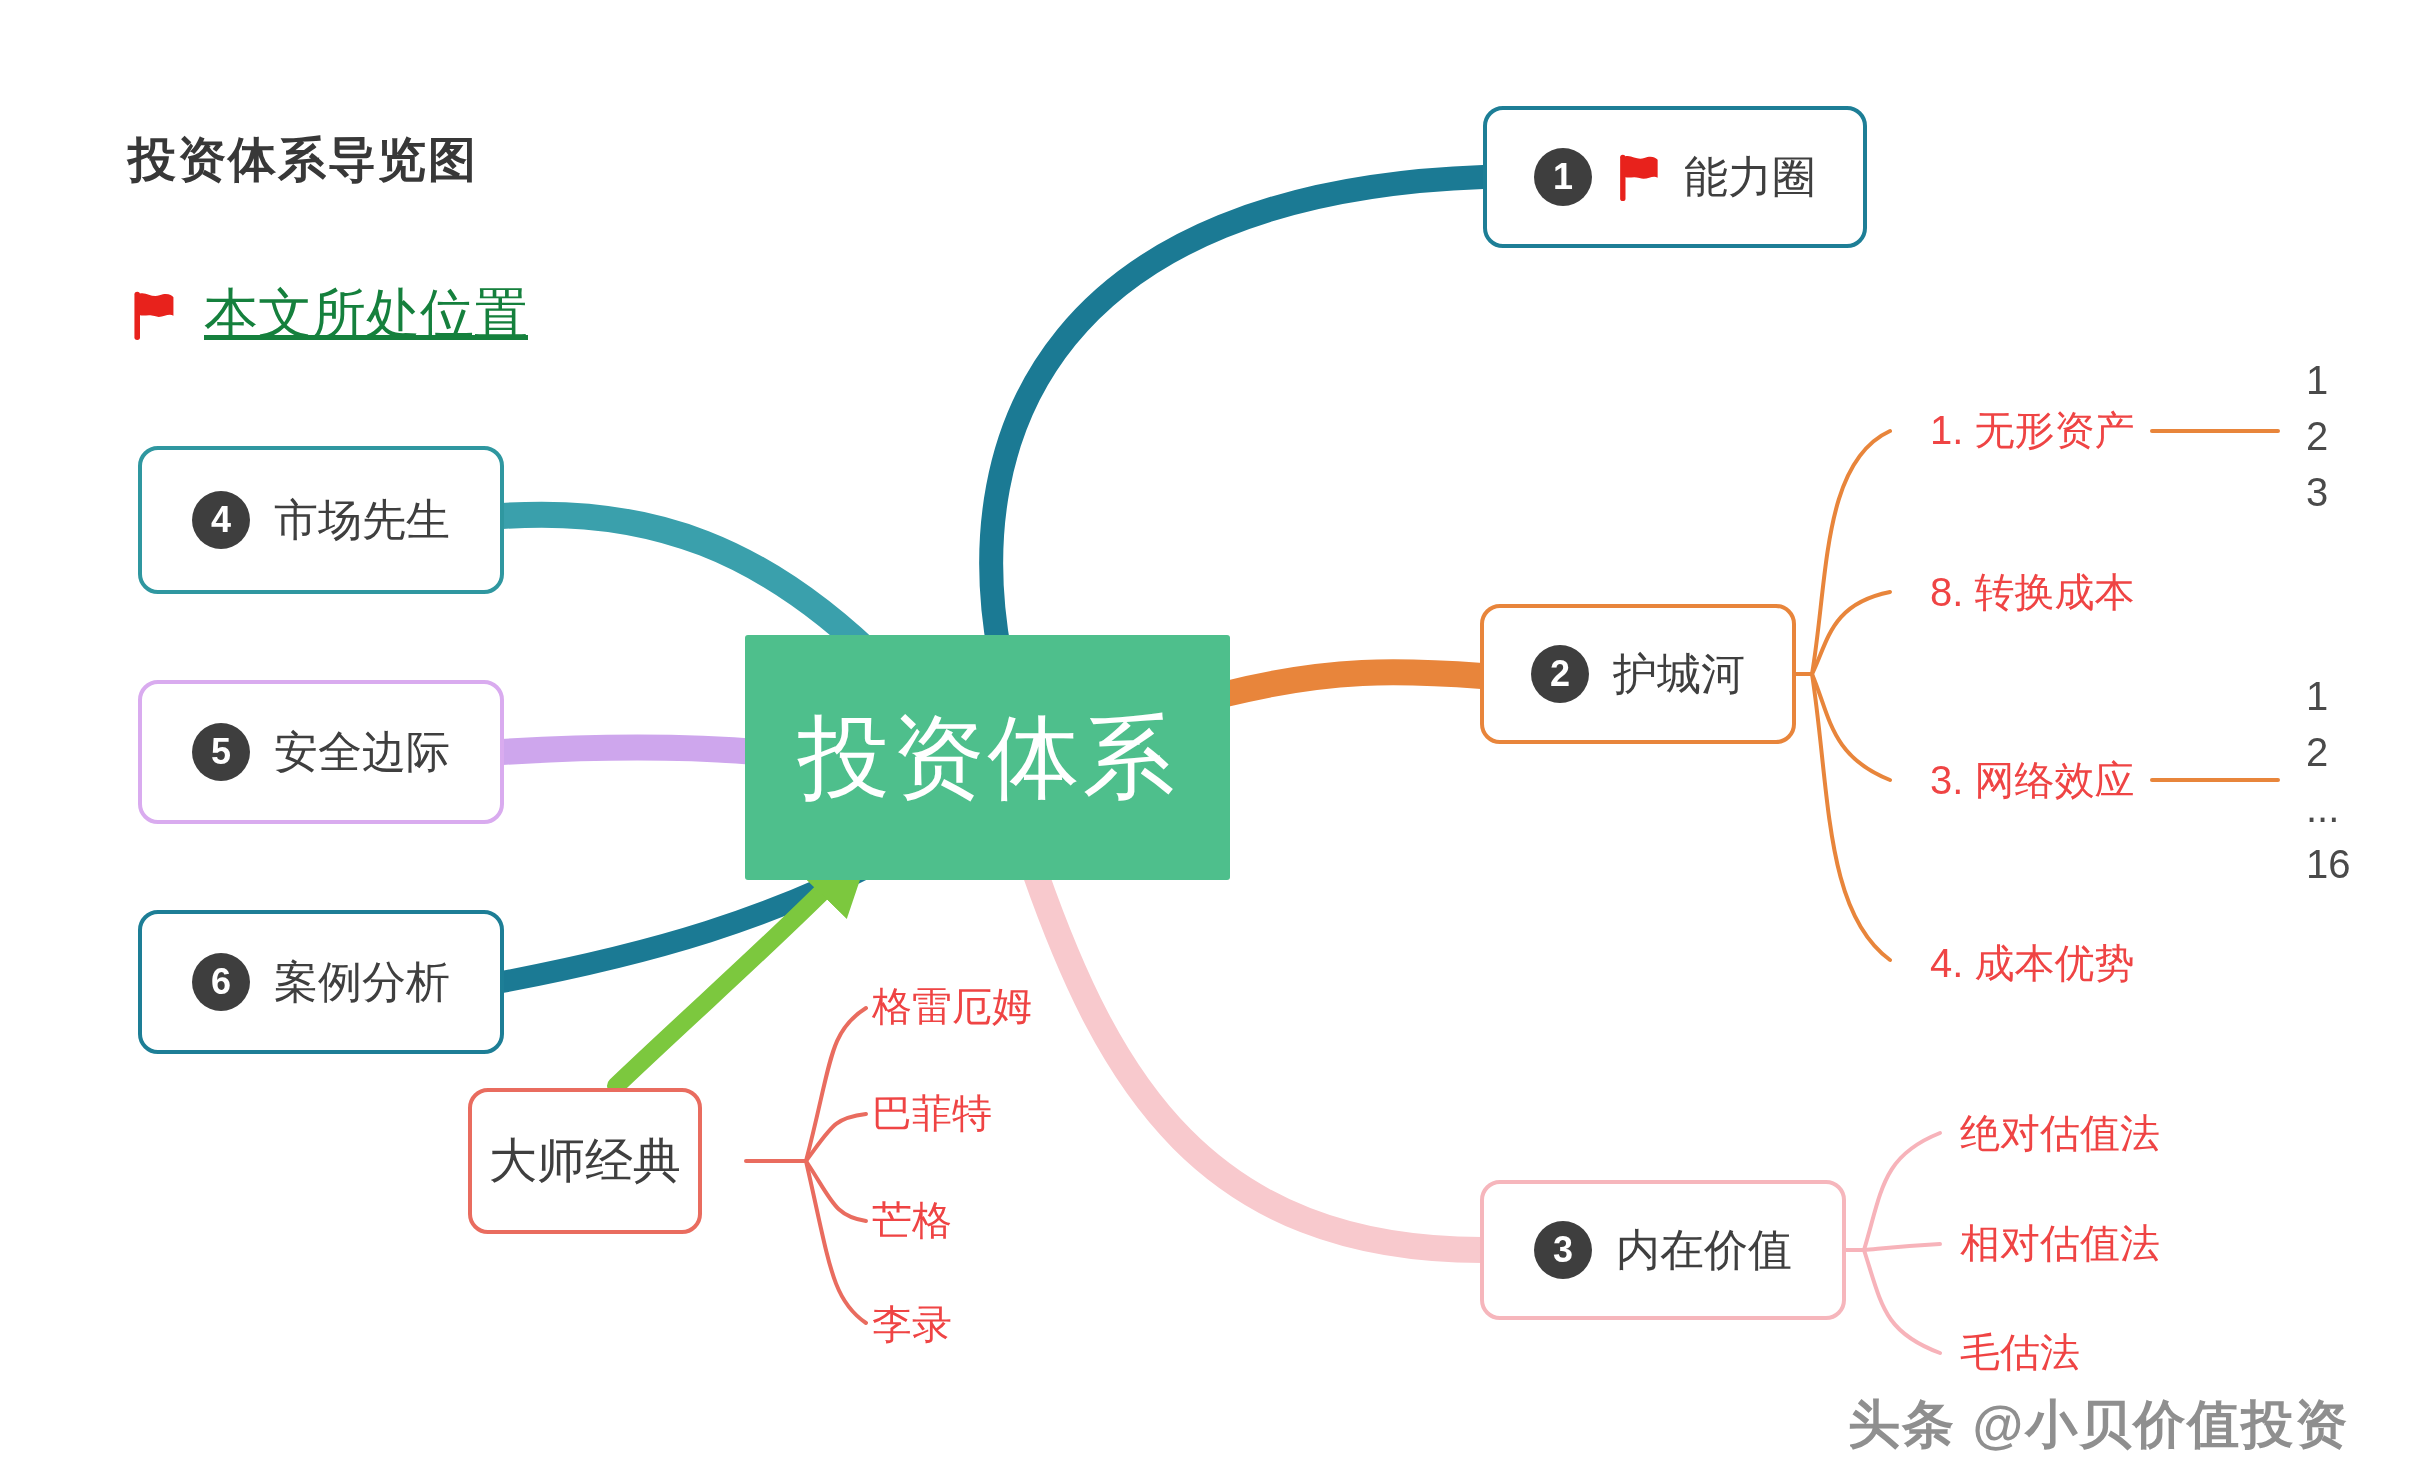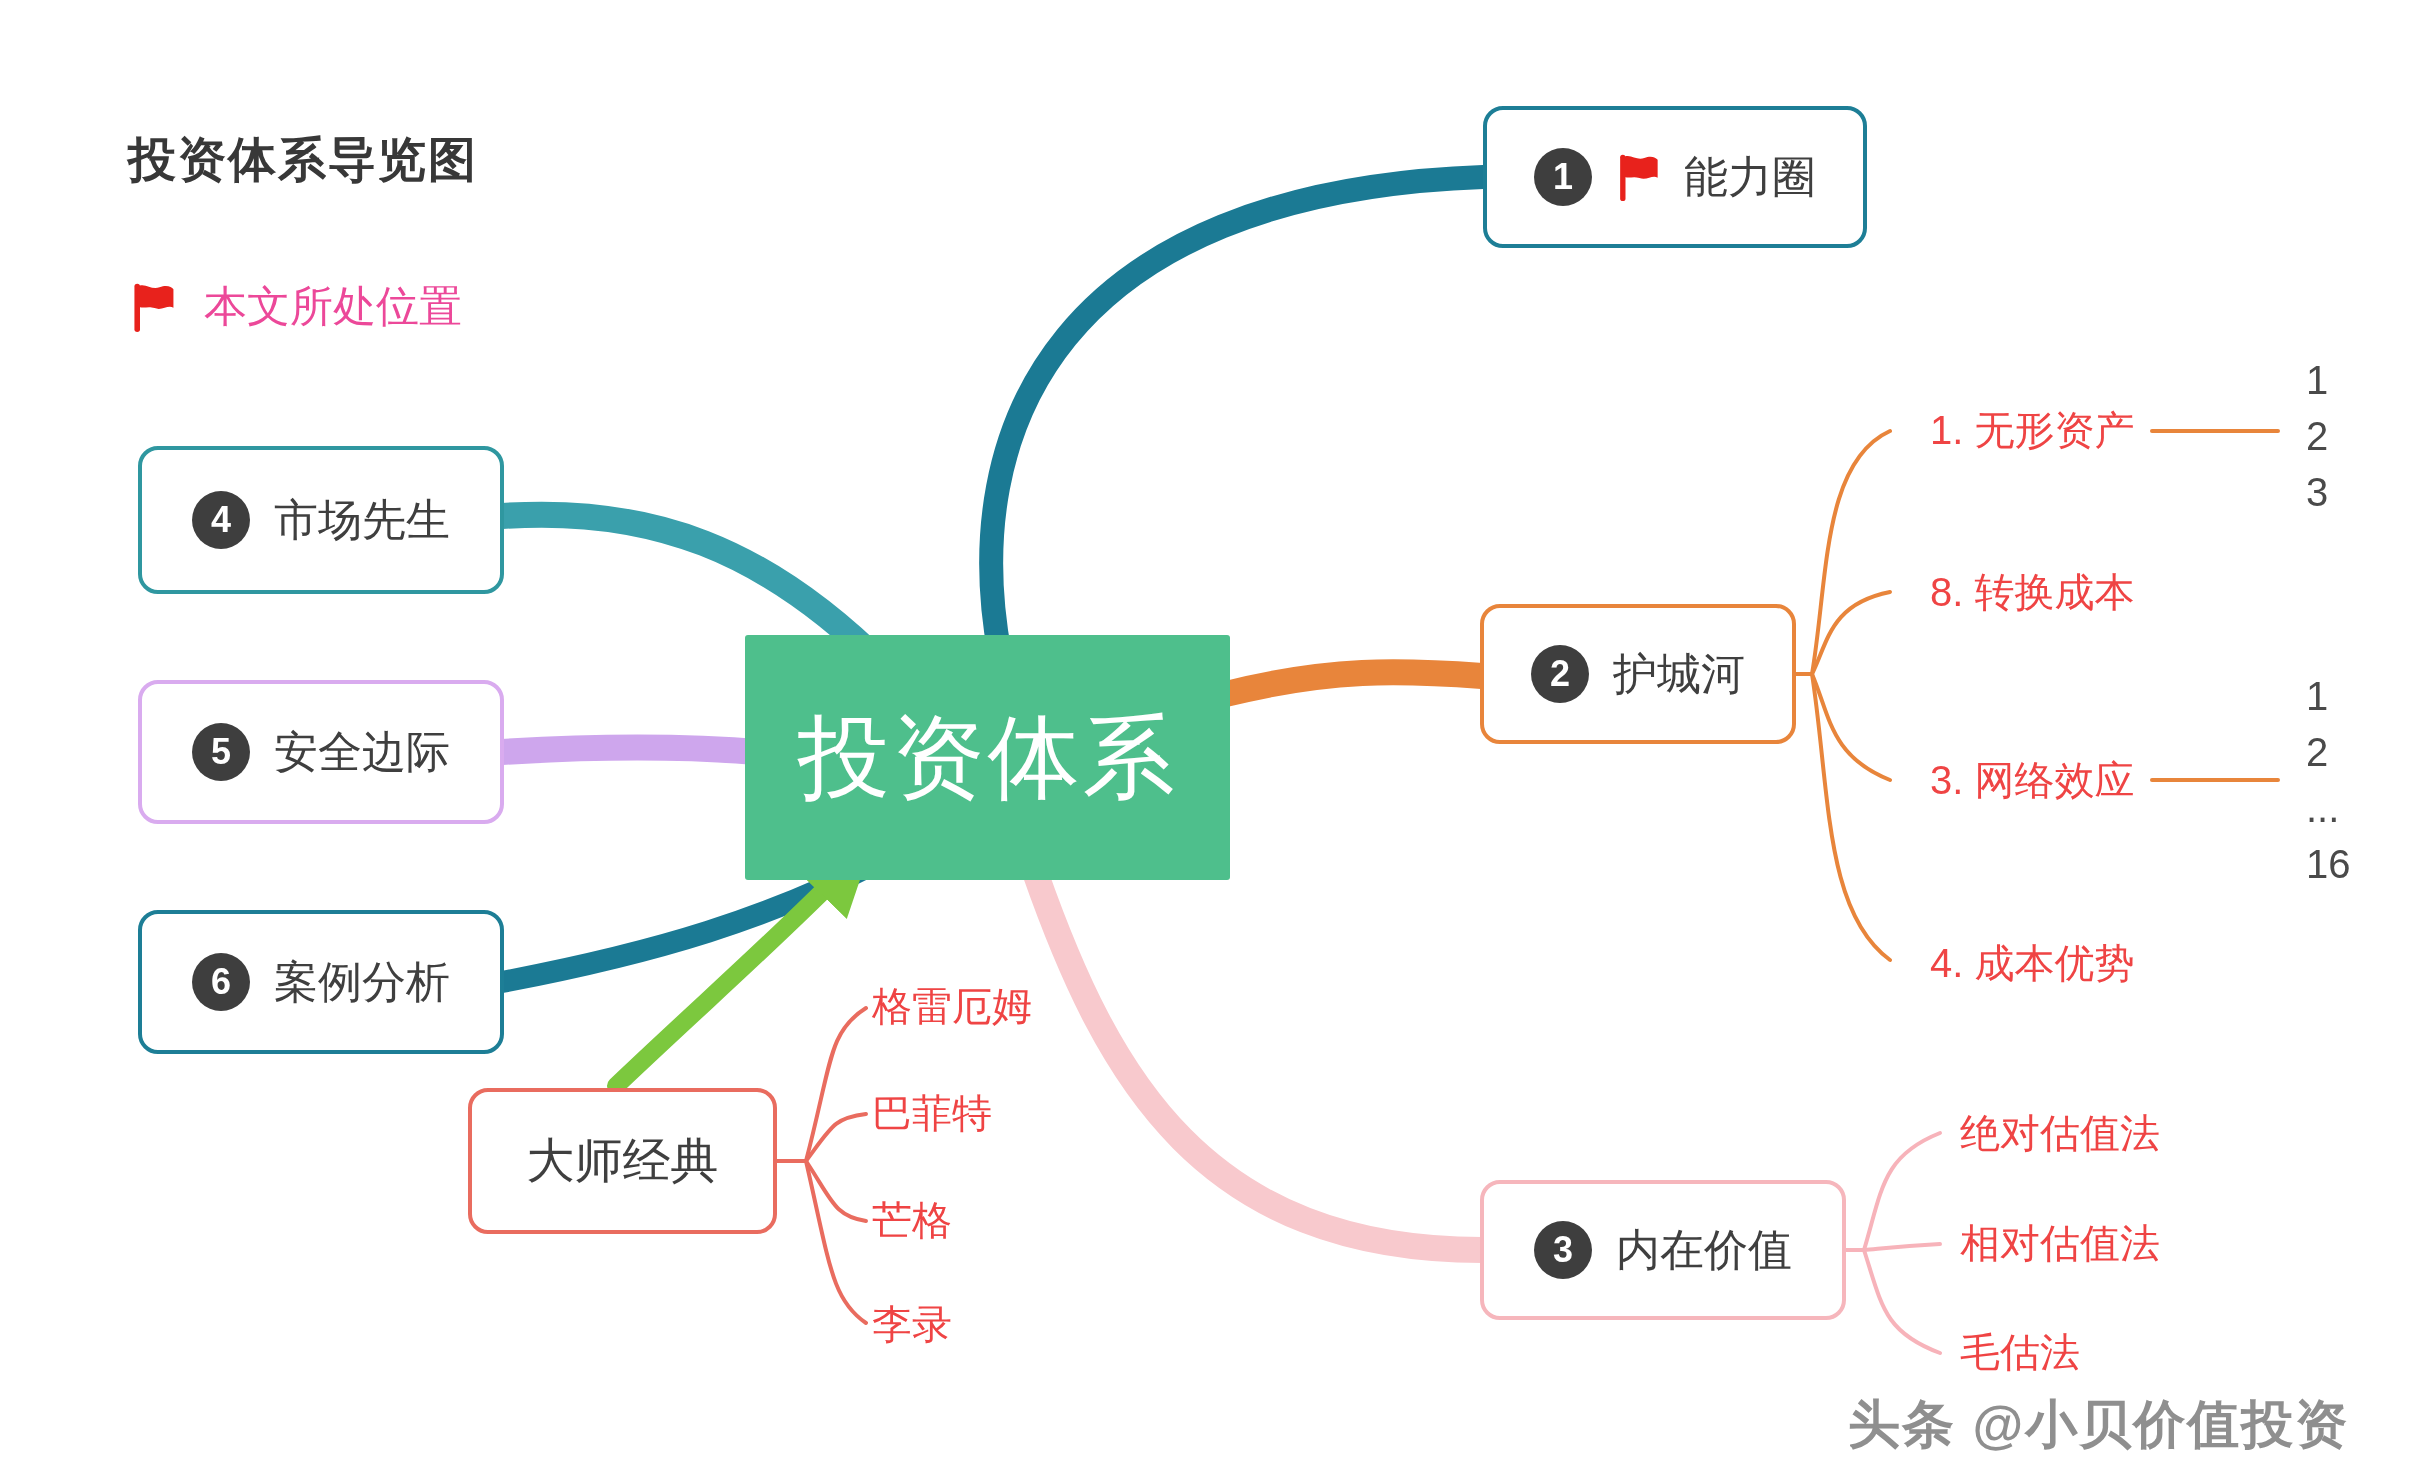--- a/index.html
+++ b/index.html
@@ -14,21 +14,21 @@
   .abs{position:absolute;white-space:nowrap;}
 
   .page-title{
     left:128px;top:128px;
     font-size:48px;font-weight:700;color:#383838;
     letter-spacing:2px;z-index:3;
   }
   .legend{
     left:130px;top:278px;display:flex;align-items:center;gap:28px;z-index:3;
   }
-  .legend-label{font-size:43px;color:#ec4899;}
+  .legend-label{font-size:54px;color:#15803d;text-decoration:underline;}
 
   .node{
     position:absolute;z-index:2;
     background:#ffffff;
     border:4px solid #888;
     border-radius:20px;
     display:flex;align-items:center;justify-content:center;
     gap:24px;white-space:nowrap;
     font-size:44px;color:#3f3f3f;
     box-sizing:border-box;
@@ -47,21 +47,21 @@
     display:flex;align-items:center;justify-content:center;
     color:#ffffff;font-size:92px;font-weight:500;letter-spacing:3px;
     white-space:nowrap;
   }
   .n-ability{left:1483px;top:106px;width:384px;height:142px;border-color:#1d7e96;}
   .n-moat{left:1480px;top:604px;width:316px;height:140px;border-color:#e8853b;}
   .n-value{left:1480px;top:1180px;width:366px;height:140px;border-color:#f6b6bc;}
   .n-market{left:138px;top:446px;width:366px;height:148px;border-color:#2f97a0;}
   .n-margin{left:138px;top:680px;width:366px;height:144px;border-color:#d9abef;}
   .n-case{left:138px;top:910px;width:366px;height:144px;border-color:#1d7e96;}
-  .n-masters{left:468px;top:1088px;width:309px;height:146px;border-color:#e96c5f;border-width:4px;font-size:48px;}
+  .n-masters{left:468px;top:1088px;width:234px;height:146px;border-color:#e96c5f;border-width:4px;font-size:48px;}
 
   .child-label{
     font-size:40px;color:#ef4444;z-index:2;line-height:48px;
   }
   .num-col{
     font-size:40px;color:#4a4a4a;z-index:2;text-align:left;
   }
   .num-col div{height:56px;line-height:56px;}
 
   .watermark{

